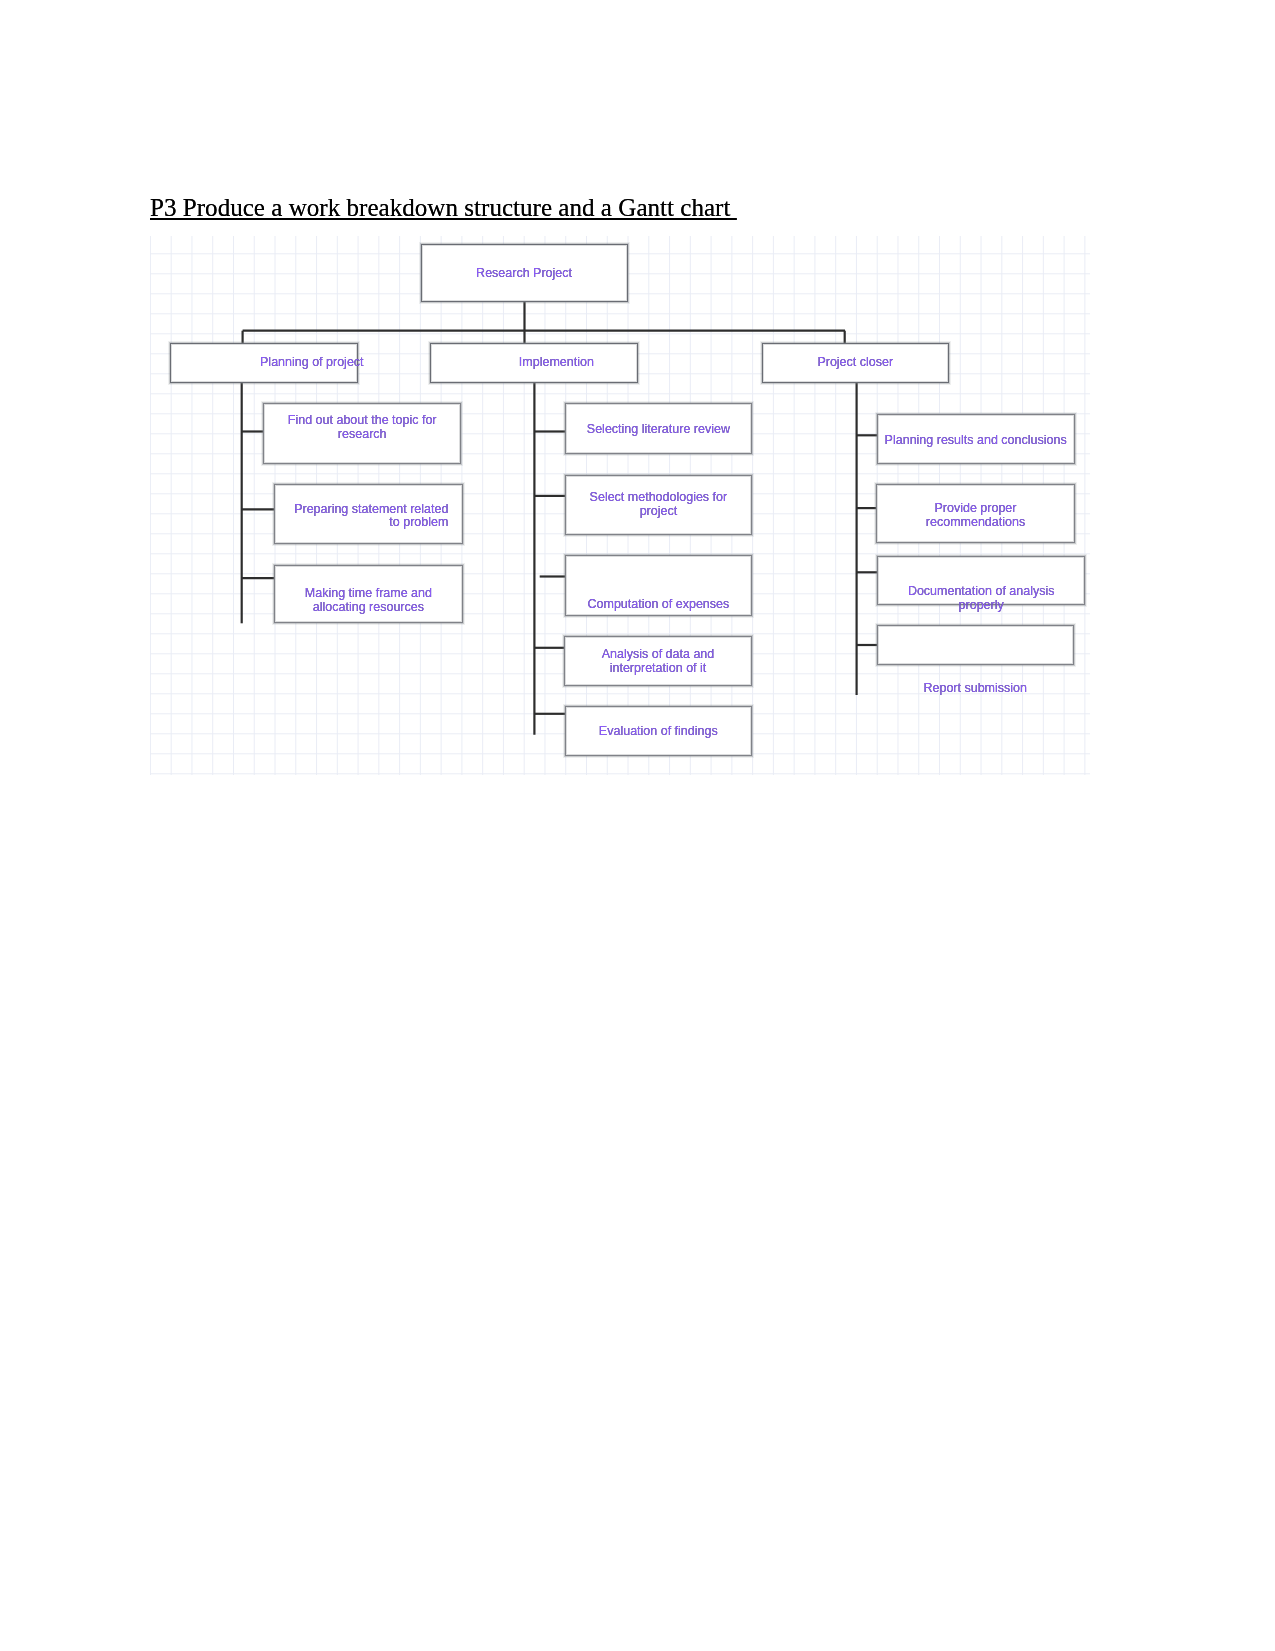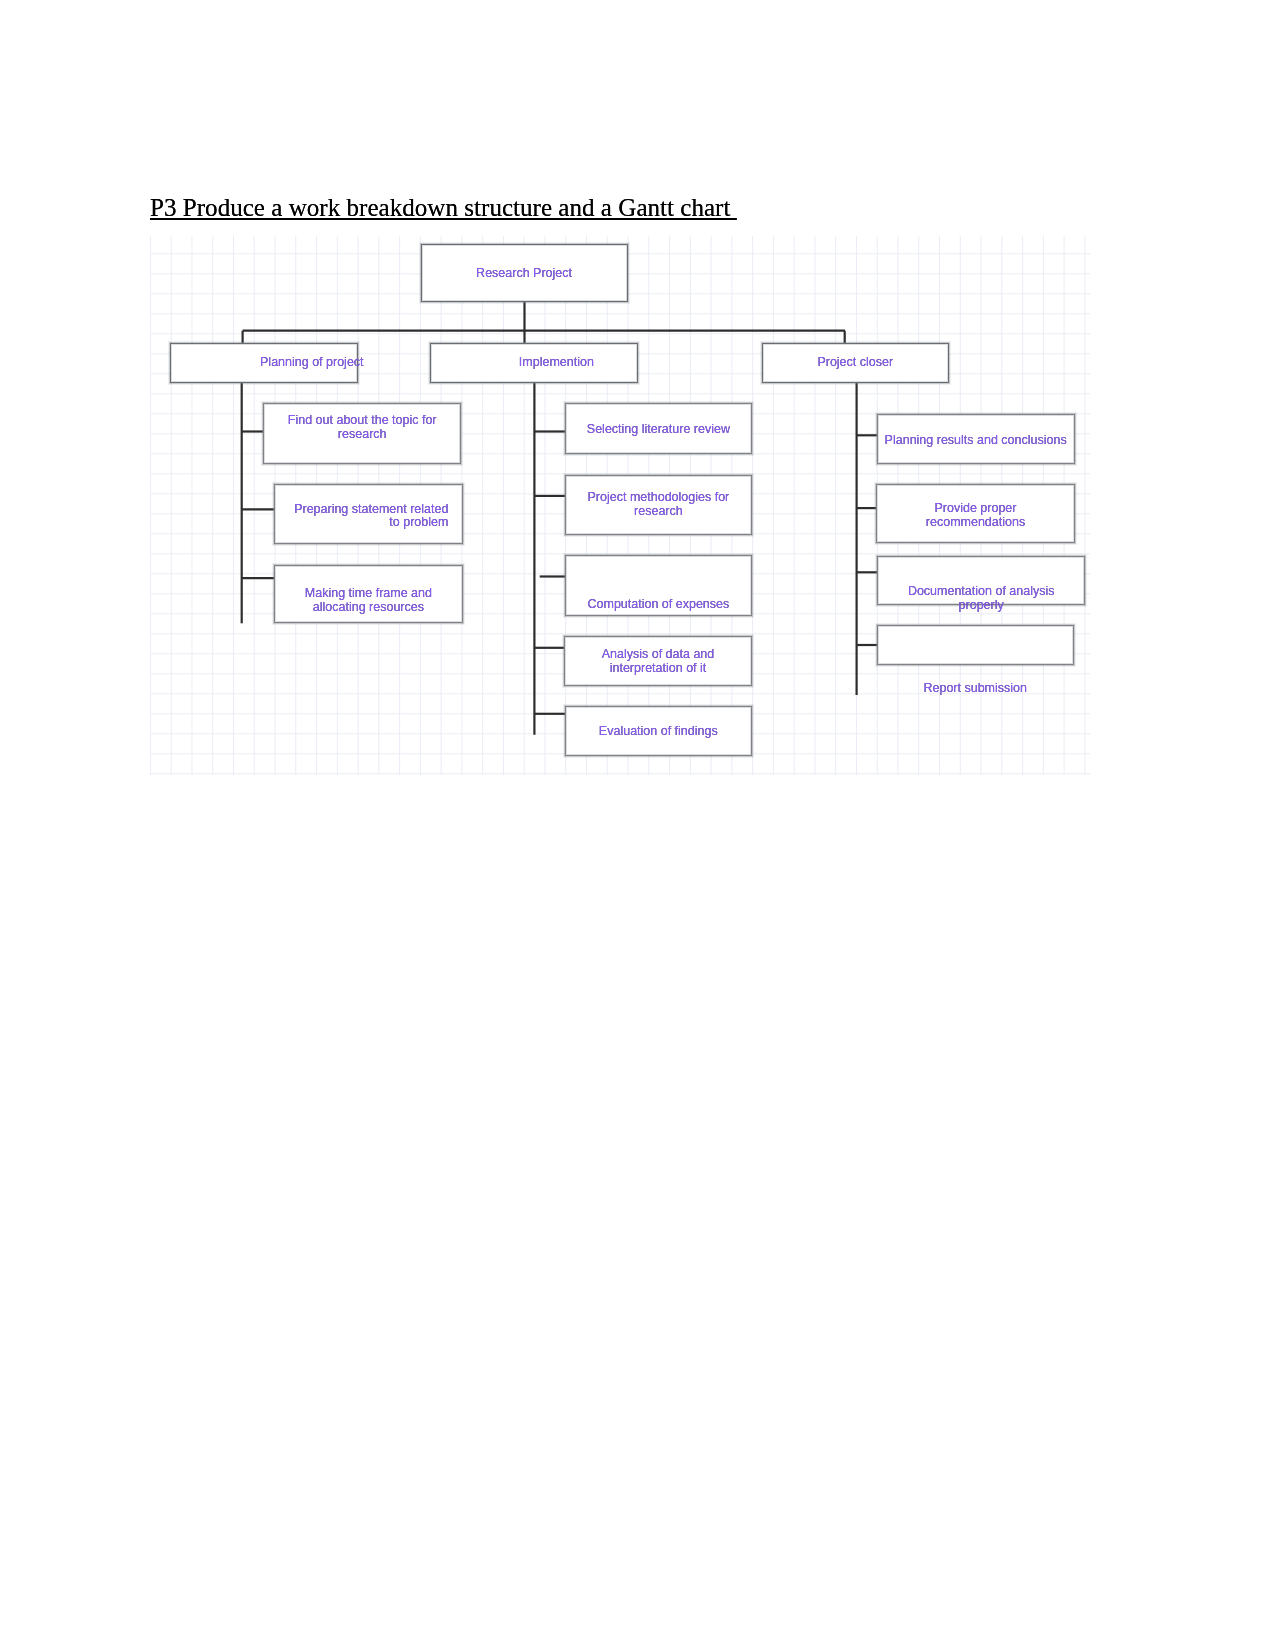--- a/index.html
+++ b/index.html
@@ -130,21 +130,21 @@
     <div class="label" style="left:611.8px; top:120.0px; width:186.9px;text-align:center;">Project closer</div>
     <div class="node lvl2" style="left:112.9px; top:167.2px; width:198.6px; height:60.4px;"></div>
     <div class="label" style="left:132.2px; top:178.3px; width:160.0px;">Find out about the topic for research</div>
     <div class="node lvl2" style="left:124.1px; top:248.0px; width:188.6px; height:60.0px;"></div>
     <div class="label" style="left:138.4px; top:266.6px; width:160.0px;text-align:right;">Preparing statement related to problem</div>
     <div class="node lvl2" style="left:124.1px; top:328.6px; width:188.6px; height:58.8px;"></div>
     <div class="label" style="left:138.4px; top:351px; width:160.0px;">Making time frame and allocating resources</div>
     <div class="node lvl2" style="left:414.7px; top:166.8px; width:187.4px; height:50.9px;"></div>
     <div class="label" style="left:414.7px; top:186.6px; width:187.4px;">Selecting literature review</div>
     <div class="node lvl2" style="left:414.7px; top:239.1px; width:187.4px; height:59.7px;"></div>
-    <div class="label" style="left:428.4px; top:255.1px; width:160.0px;">Project methodologies for research</div>
+    <div class="label" style="left:428.4px; top:255.1px; width:160.0px;">Select methodologies for project</div>
     <div class="node lvl2" style="left:414.7px; top:319.1px; width:187.4px; height:60.5px;"></div>
     <div class="label" style="left:414.7px; top:362px; width:187.4px;">Computation of expenses</div>
     <div class="node lvl2" style="left:414.4px; top:400.1px; width:187.2px; height:49.6px;"></div>
     <div class="label" style="left:428.0px; top:411.9px; width:160.0px;">Analysis of data and interpretation of it</div>
     <div class="node lvl2" style="left:414.7px; top:469.6px; width:187.2px; height:50.1px;"></div>
     <div class="label" style="left:414.7px; top:489.1px; width:187.2px;">Evaluation of findings</div>
     <div class="node lvl2" style="left:726.6px; top:178.1px; width:198.1px; height:49.9px;"></div>
     <div class="label" style="left:726.6px; top:197.6px; width:198.1px;">Planning results and conclusions</div>
     <div class="node lvl2" style="left:726.2px; top:247.8px; width:198.5px; height:59.5px;"></div>
     <div class="label" style="left:740.5px; top:266.3px; width:170.0px;">Provide proper recommendations</div>

